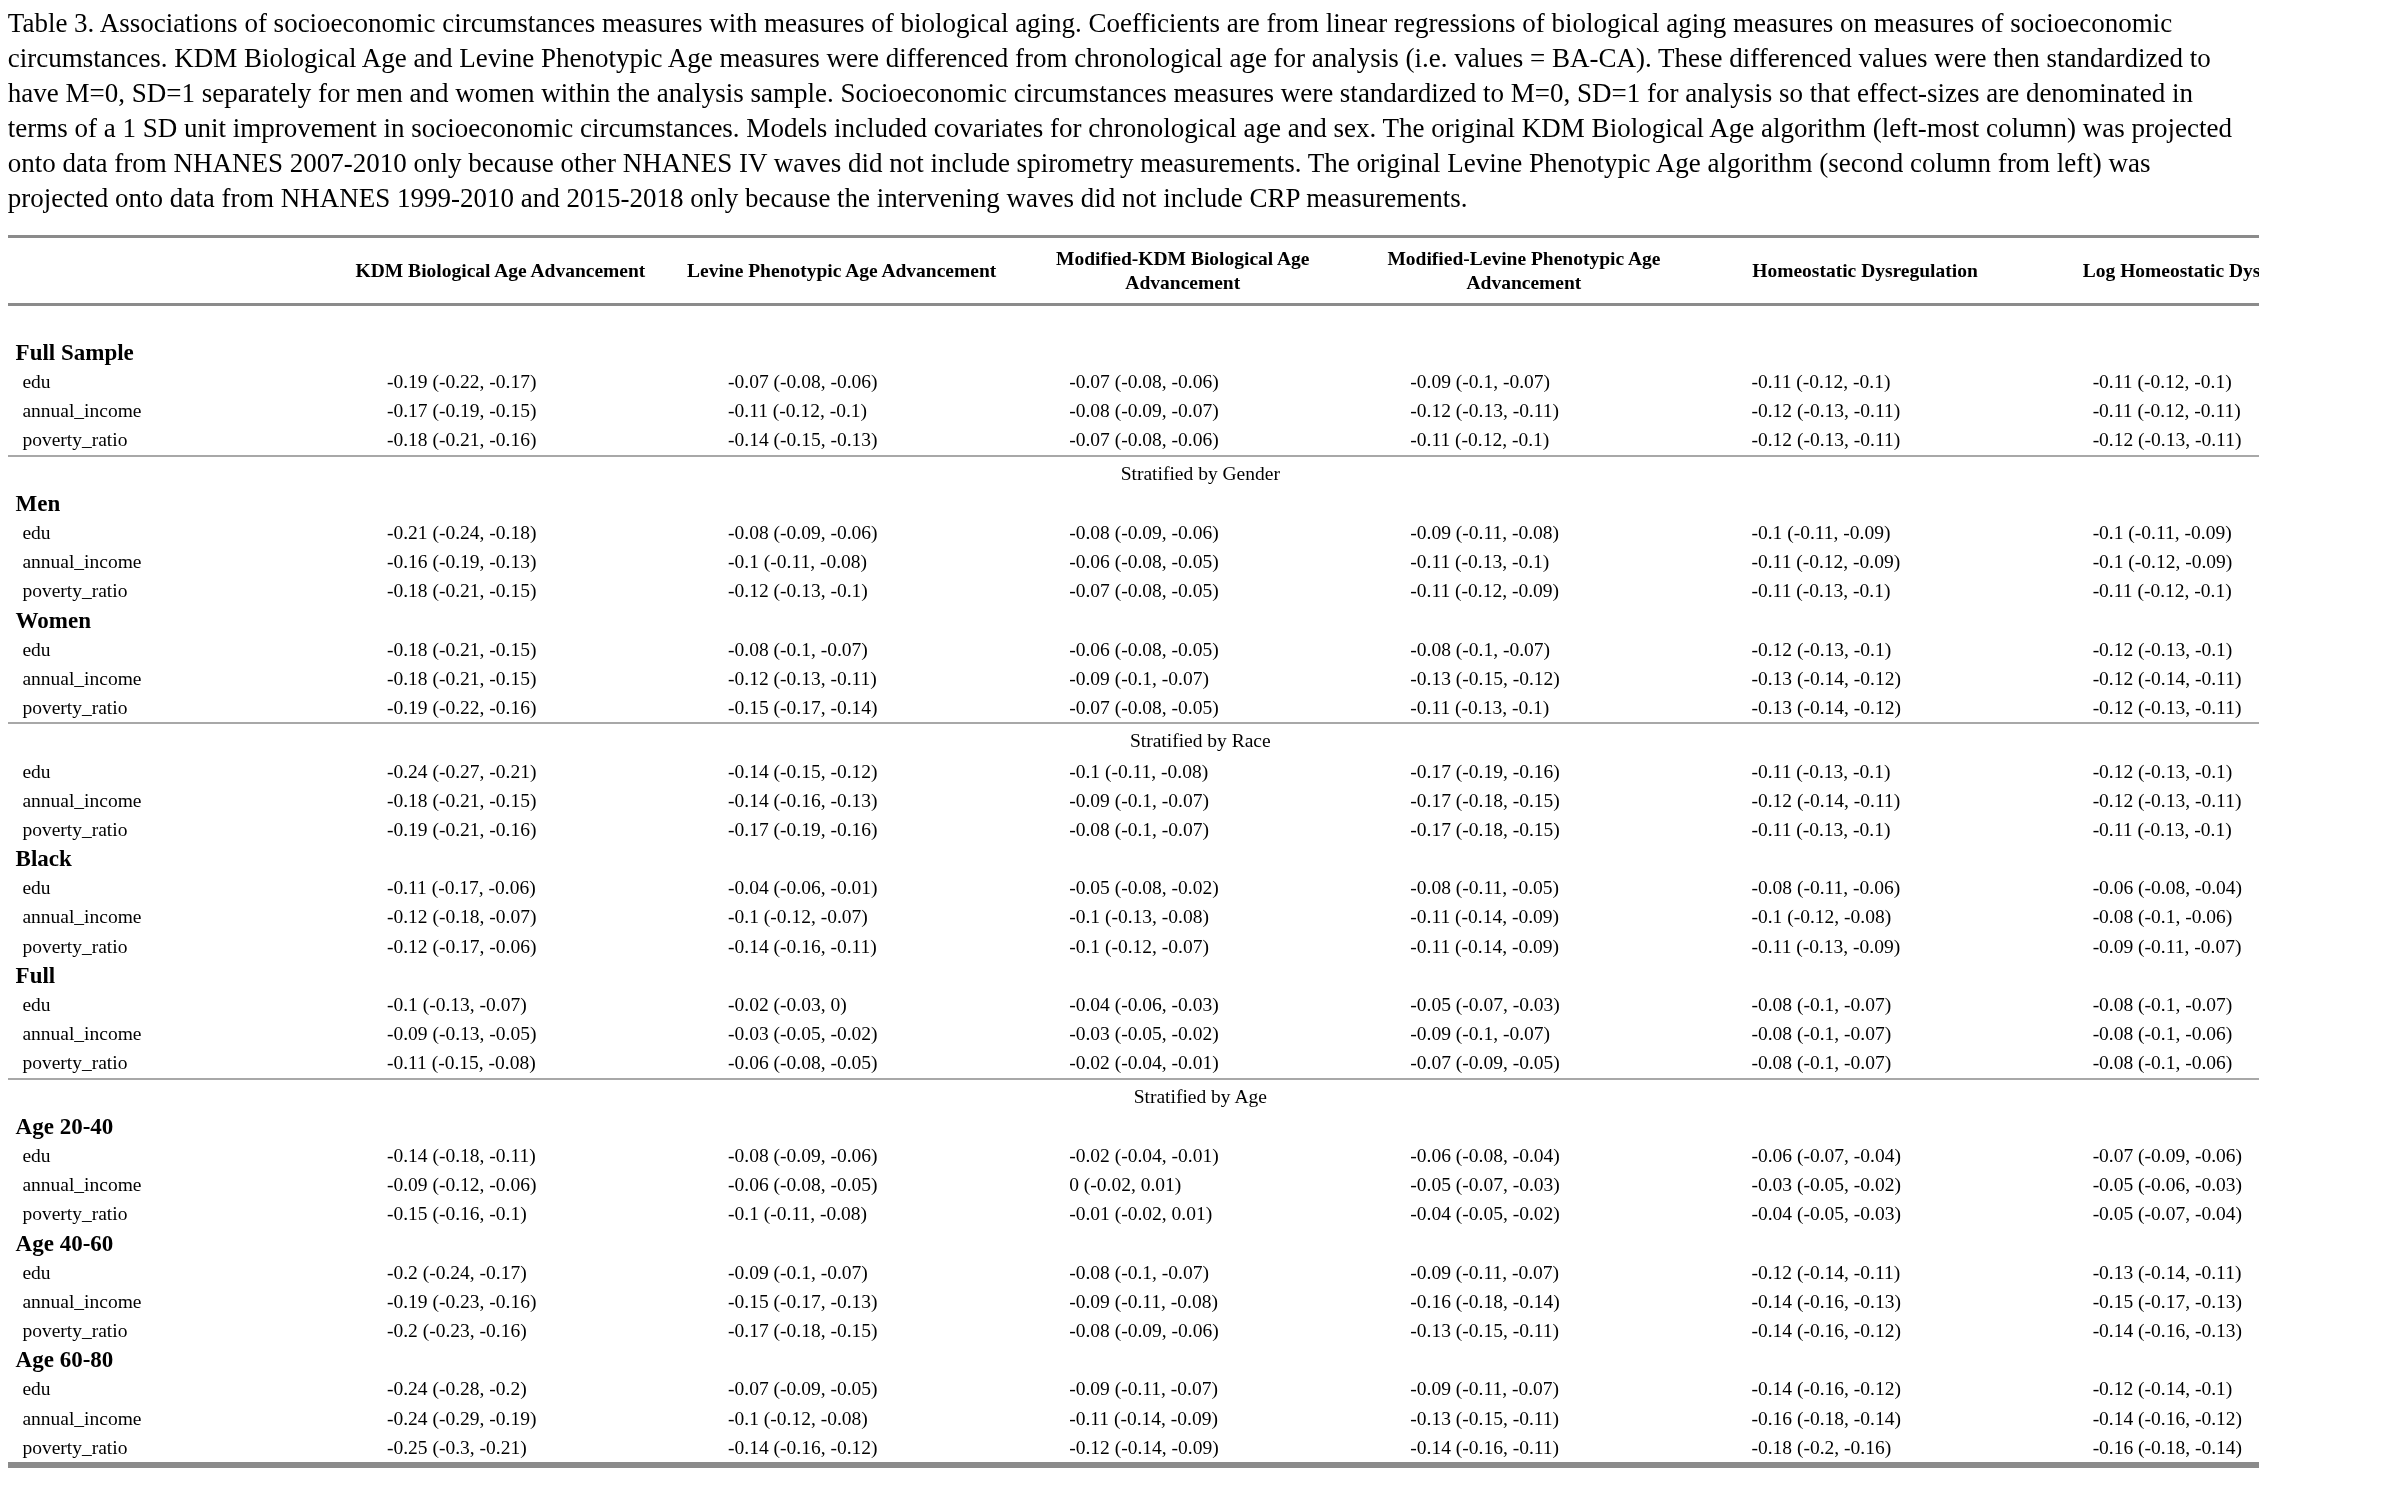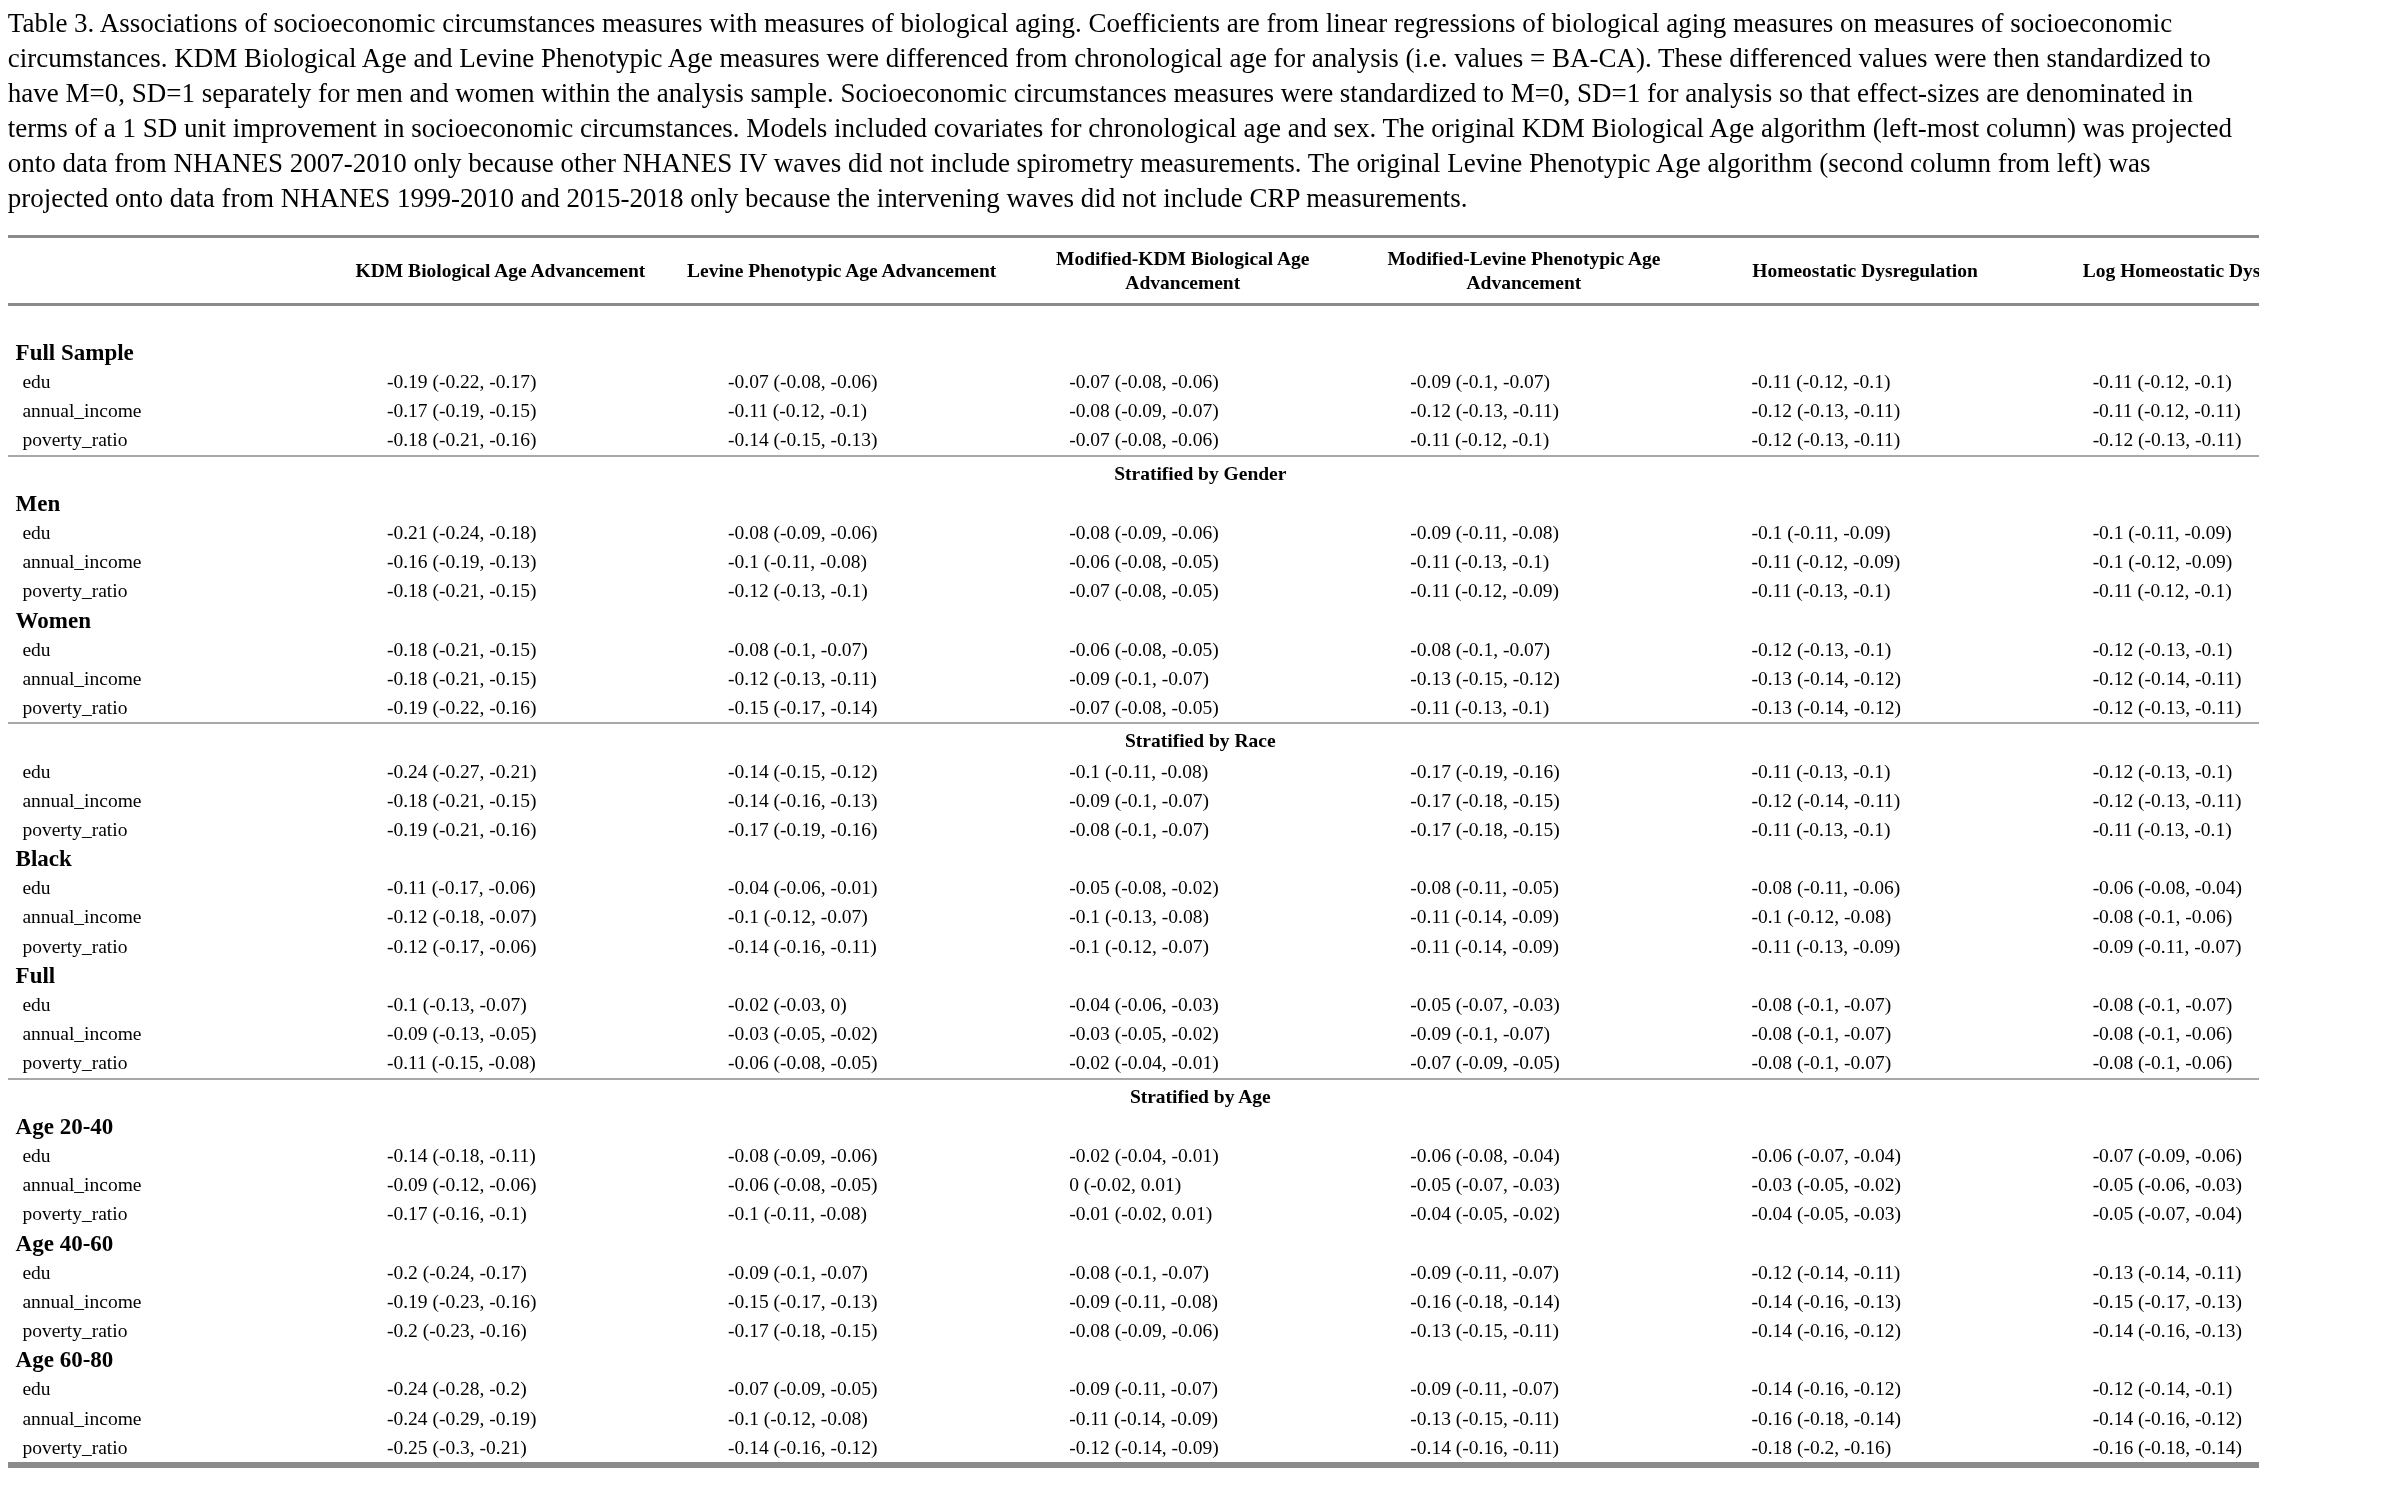--- a/index.html
+++ b/index.html
@@ -39,21 +39,21 @@
   th.label-col-header { border-bottom: 3.9px solid #8b8b8b; }
   tr.subheader-row td {
     font-size: 19.5px;
     font-weight: bold;
     text-align: right;
     padding: 4.9px 0 3.9px 0;
     line-height: 23.4px;
   }
   tr.divider-row td {
     font-size: 19.5px;
-    font-weight: bold;
+    font-weight: normal;
     text-align: center;
     padding: 4.9px 0 3.9px 0;
     line-height: 23.4px;
     border-top: 2px solid #a8a8a8;
   }
   tr.group-row td {
     font-size: 23px;
     font-weight: bold;
     text-align: left;
     padding: 2.9px 0 2.9px 7.8px;
@@ -304,21 +304,21 @@
           <td class="row-label">annual_income</td>
           <td class="value-cell">-0.09 (-0.12, -0.06)</td>
           <td class="value-cell">-0.06 (-0.08, -0.05)</td>
           <td class="value-cell">0 (-0.02, 0.01)</td>
           <td class="value-cell">-0.05 (-0.07, -0.03)</td>
           <td class="value-cell">-0.03 (-0.05, -0.02)</td>
           <td class="value-cell">-0.05 (-0.06, -0.03)</td>
         </tr>
         <tr class="data-row">
           <td class="row-label">poverty_ratio</td>
-          <td class="value-cell">-0.17 (-0.16, -0.1)</td>
+          <td class="value-cell">-0.15 (-0.16, -0.1)</td>
           <td class="value-cell">-0.1 (-0.11, -0.08)</td>
           <td class="value-cell">-0.01 (-0.02, 0.01)</td>
           <td class="value-cell">-0.04 (-0.05, -0.02)</td>
           <td class="value-cell">-0.04 (-0.05, -0.03)</td>
           <td class="value-cell">-0.05 (-0.07, -0.04)</td>
         </tr>
         <tr class="group-row">
           <td colspan="7">Age 40-60</td>
         </tr>
         <tr class="data-row">

